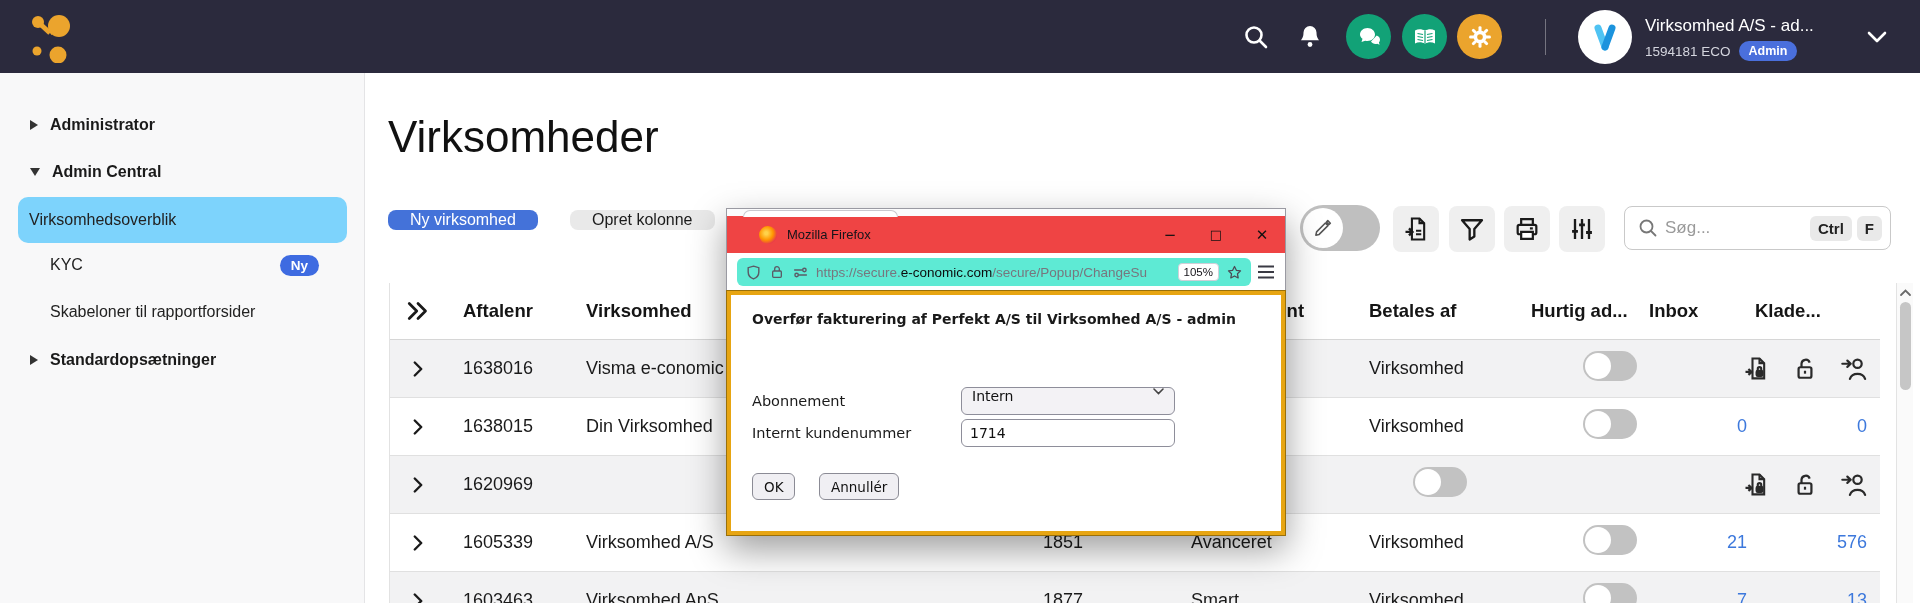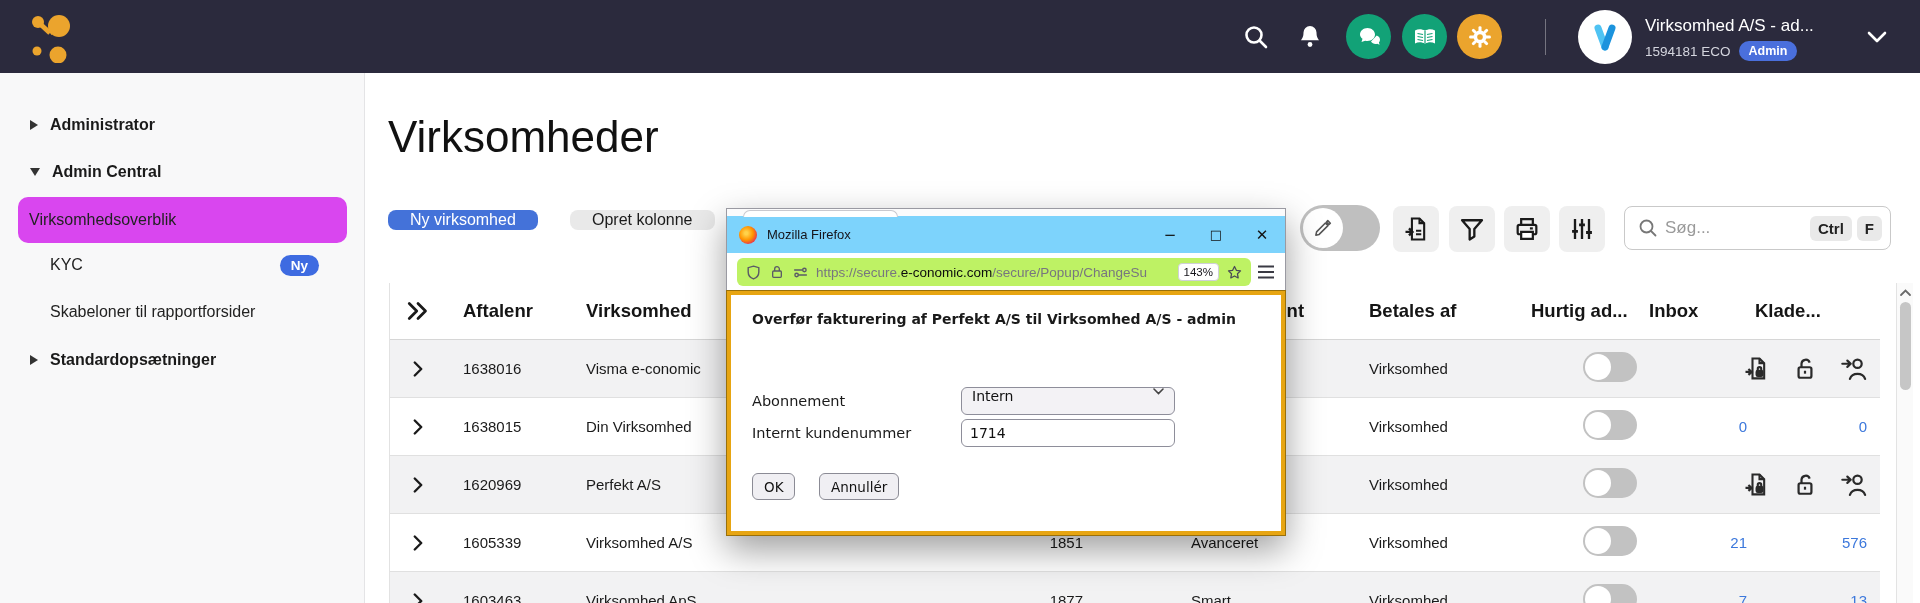--- a/index.html
+++ b/index.html
@@ -25,21 +25,21 @@
   .sidebar { position:absolute; left:0; top:73px; width:365px; height:530px;
     background:#F8F8F9; border-right:1px solid #E4E4E6; z-index:5; }
   .nav-group { position:absolute; left:30px; font-size:16px; font-weight:bold; color:#1a1a1a;
     display:flex; align-items:center; gap:12px; height:26px; cursor:pointer; }
   .tri-right { width:0; height:0; border-left:8px solid #333; border-top:5.5px solid transparent;
     border-bottom:5.5px solid transparent; }
   .tri-down { width:0; height:0; border-top:8px solid #333; border-left:5.5px solid transparent;
     border-right:5.5px solid transparent; }
   .nav-item { position:absolute; left:18px; width:329px; height:46px; border-radius:10px;
     font-size:16px; color:#222; display:flex; align-items:center; padding-left:32px; cursor:pointer; }
-  .nav-item.selected { background:#d946ef;padding-left:11px; }
+  .nav-item.selected { background:#7dd3fc;padding-left:11px; }
   .ny-badge { position:absolute; right:28px; background:#3E6BE1; color:#fff; font-size:13.5px;
     font-weight:bold; padding:3px 11px; border-radius:13px; }
 
   
   .main-layer { position:absolute; left:0; top:0; width:1920px; height:603px; }
   .page-title { position:absolute; left:388px; top:112px; font-size:44px; color:#111; }
   .btn { position:absolute; top:210px; height:20px; border-radius:8px; border:none;
     font-size:16px; display:flex; align-items:center; padding:0 22px; cursor:pointer;
     font-family:"Liberation Sans",sans-serif; }
   .btn-primary { background:#4472D9; color:#fff; }
@@ -57,21 +57,21 @@
   .searchbox input::placeholder { color:#9a9a9a; }
   .key-badge { background:#E9E9E9; border-radius:6px; font-size:15px; font-weight:bold; color:#222;
     padding:4px 8px; margin-left:5px; }
 
   
   .table { position:absolute; left:389px; top:283px; width:1491px; border-left:1px solid #E2E2E2; z-index:1; }
   .thead, .trow { display:grid;
     grid-template-columns:56px 120px 245px 350px 190px 170px 120px 108px 132px; align-items:center; }
   .thead { height:57px; font-weight:bold; font-size:18.5px; color:#151515; border-bottom:1px solid #D6D6D6;
     background:#fff; }
-  .trow { height:58px; font-size:15px; color:#1a1a1a; border-bottom:1px solid #E0E0E0;
+  .trow { height:58px; font-size:18px; color:#1a1a1a; border-bottom:1px solid #E0E0E0;
     background:#fff; position:relative; }
   .trow.stripe { background:#F2F2F3; }
   .tc { overflow:hidden; white-space:nowrap; }
   .c1 { display:flex; justify-content:center; }
   .c2 { padding-left:17px; } .c3 { padding-left:20px; }
   .c4 { text-align:right; padding-right:78px; } .c5 { padding-left:30px; }
   .c6 { padding-left:18px; } .c7 { padding-left:10px; }
   .c8 { text-align:right; padding-right:2px; } .c9 { text-align:right; padding-right:14px; }
   .hd7 { padding-left:10px; } 
   .hd8 { text-align:left; padding-left:8px; } .hd9 { text-align:left; padding-left:6px; }
@@ -85,28 +85,28 @@
   .vscroll { position:absolute; left:1896px; top:283px; width:17px; height:320px; background:#FAFAFA;
     border-left:1px solid #E3E3E3; z-index:2; }
   .vthumb { position:absolute; left:2.5px; top:19px; width:11px; height:88px; background:#C6C6C6; border-radius:6px; }
 
   
   .ffwin { position:absolute; left:726px; top:208px; width:560px; z-index:30;
     border:1px solid #9A9AA2; background:#fff; box-shadow:0 14px 34px rgba(0,0,0,.38); }
   .ffstrip { height:7px; background:#FBFBFC; position:relative; }
   .fftab { position:absolute; left:16px; top:1px; width:155px; height:7px; background:#fff;
     border:1px solid #C9C9CF; border-bottom:none; border-radius:8px 8px 0 0; }
-  .fftitlebar { height:37px; background:#7dd3fc; display:flex; align-items:center; padding-left:12px; }
+  .fftitlebar { height:37px; background:#ef4444; display:flex; align-items:center; padding-left:32px; }
   .fflogo { width:18px; height:18px; border-radius:50%;
     background:radial-gradient(circle at 40% 40%, #ffd24a 10%, #ff9500 45%, #e3245b 80%, #722291 100%); }
   .fftitle { font-size:13px; color:#15141a; margin-left:10px; flex:1; }
   .winctl { width:46px; height:37px; display:flex; align-items:center; justify-content:center;
     font-size:15px; color:#111; cursor:pointer; font-family:"DejaVu Sans",sans-serif; }
   .ffnav { height:38px; background:#fff; display:flex; align-items:center; padding:0 10px; gap:6px; }
-  .urlfield { flex:1; height:28px; background:#bef264; border-radius:6px; display:flex; align-items:center;
+  .urlfield { flex:1; height:28px; background:#5eead4; border-radius:6px; display:flex; align-items:center;
     padding:0 8px; gap:7px; min-width:0; }
   .urltext { font-size:13.5px; white-space:nowrap; overflow:hidden; flex:1; min-width:0; }
   .urldim { color:#77767e; } .urlhost { color:#0c0c0d; }
   .zoombadge { font-size:11.5px; color:#15141a; background:#fff; border:1px solid #CFCFD8;
     border-radius:4px; padding:2px 5px; white-space:nowrap; }
   .ffdialog { height:244px; background:#fff; border:4px solid #E7A512; outline:1px solid #99700a;
     position:relative; font-family:"DejaVu Sans",sans-serif; overflow:hidden; }
   .dlg-heading { position:absolute; left:21px; top:16px; font-size:14px; font-weight:bold; color:#1a1a1a;
     white-space:nowrap; }
   .dlg-label { position:absolute; left:21px; font-size:14.5px; color:#1a1a1a; line-height:28px; height:28px; }
@@ -350,21 +350,20 @@
         <div class="tc c9 bluelink">0</div>
       </div>
 
       <div class="trow stripe">
         <div class="tc c1">
             <svg width="26" height="26" viewBox="0 0 24 24" fill="none" stroke="#1a1a1a" stroke-width="2.2" stroke-linecap="round" stroke-linejoin="round">
               <path d="M9 6 l6 6 -6 6"></path>
             </svg>
           </div>
         <div class="tc c2">1620969</div>
-        <div class="tc c3">Perfekt A/S</div>
         <div class="tc c4"></div>
         <div class="tc c5"></div>
         <div class="tc c6">Virksomhed</div>
         <div class="tc c7"><span class="toggle"><span class="tknob"></span></span></div>
         <div class="tc c8"></div>
           <div class="tc c9"></div>
         <div class="row-actions">
           <svg width="28" height="28" viewBox="0 0 24 24" fill="none" stroke="#2a2a2a" stroke-width="1.8">
             <path d="M9 3 h6 l4 4 v13 h-10 z"></path>
               <path d="M15 3 v4 h4"></path>
@@ -445,21 +444,21 @@
         <svg width="16" height="16" viewBox="0 0 24 24" fill="none" stroke="#5b5b66" stroke-width="2">
           <rect x="5.5" y="10.5" width="13" height="9.5" rx="1.5"></rect>
             <path d="M8.5 10.5 V7.5 a3.5 3.5 0 0 1 7 0 v3"></path>
         </svg>
         <svg width="17" height="17" viewBox="0 0 24 24" fill="none" stroke="#5b5b66" stroke-width="2">
           <path d="M3 8.5 h12 M9 15.5 h12"></path>
             <circle cx="17.5" cy="8.5" r="2.4"></circle>
             <circle cx="6.5" cy="15.5" r="2.4"></circle>
         </svg>
         <span class="urltext"><span class="urldim">https://secure.</span><span class="urlhost">e-conomic.com</span><span class="urldim">/secure/Popup/ChangeSu</span></span>
-        <span class="zoombadge">143%</span>
+        <span class="zoombadge">105%</span>
         <svg width="17" height="17" viewBox="0 0 24 24" fill="none" stroke="#4a4a55" stroke-width="1.8">
           <path d="M12 3.5 l2.6 5.4 5.9.8 -4.3 4.1 1 5.9 -5.2-2.8 -5.2 2.8 1-5.9 -4.3-4.1 5.9-.8 z" stroke-linejoin="round"></path>
         </svg>
       </div>
       <svg width="18" height="16" viewBox="0 0 18 16">
         <path d="M1 2.5 h16 M1 8 h16 M1 13.5 h16" stroke="#3a3a44" stroke-width="1.9"></path>
       </svg>
     </div>
 
     <div class="ffdialog">

